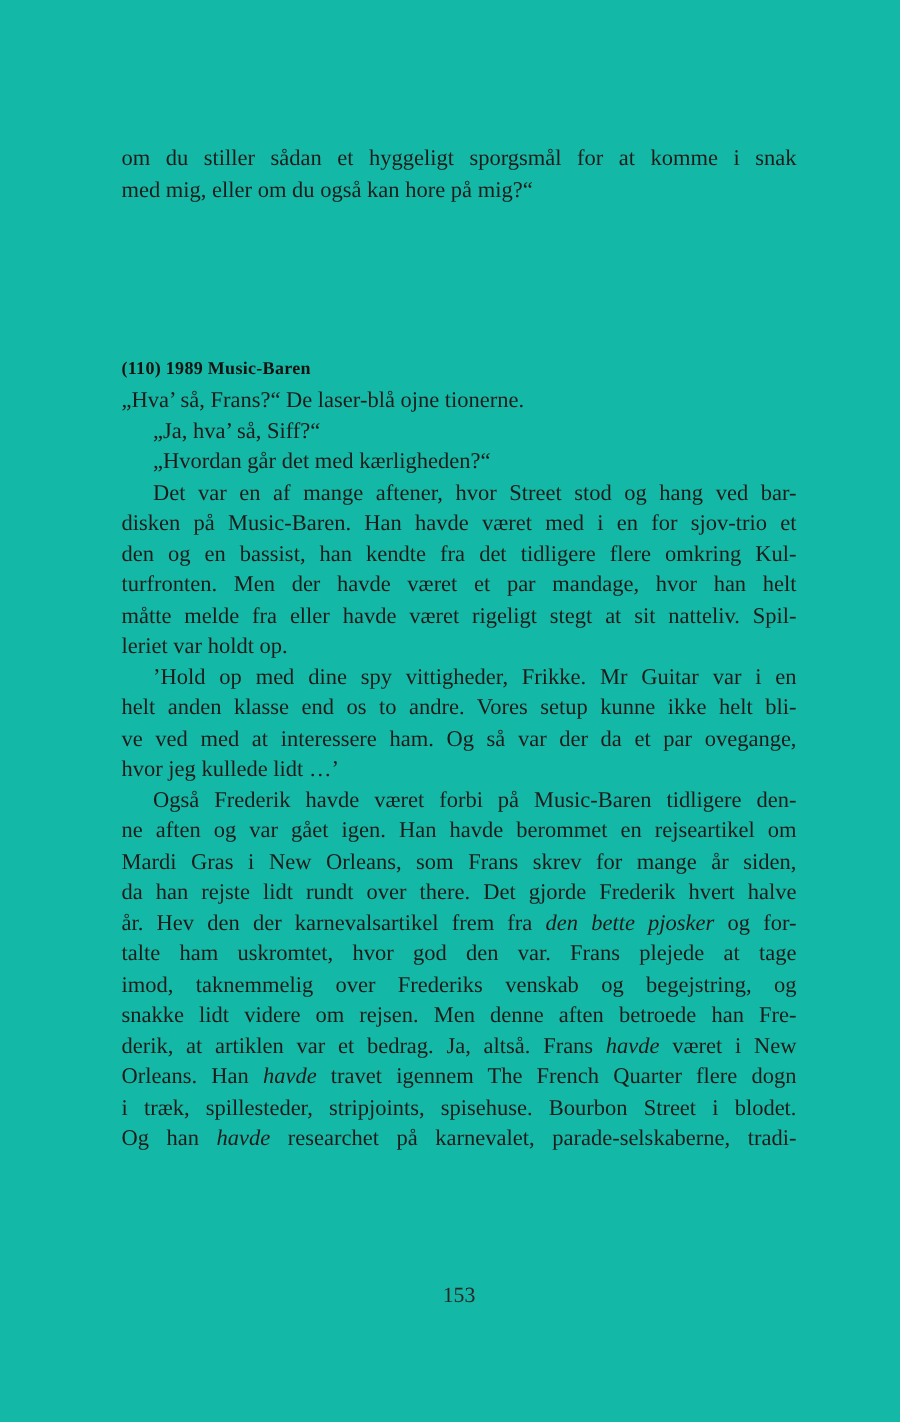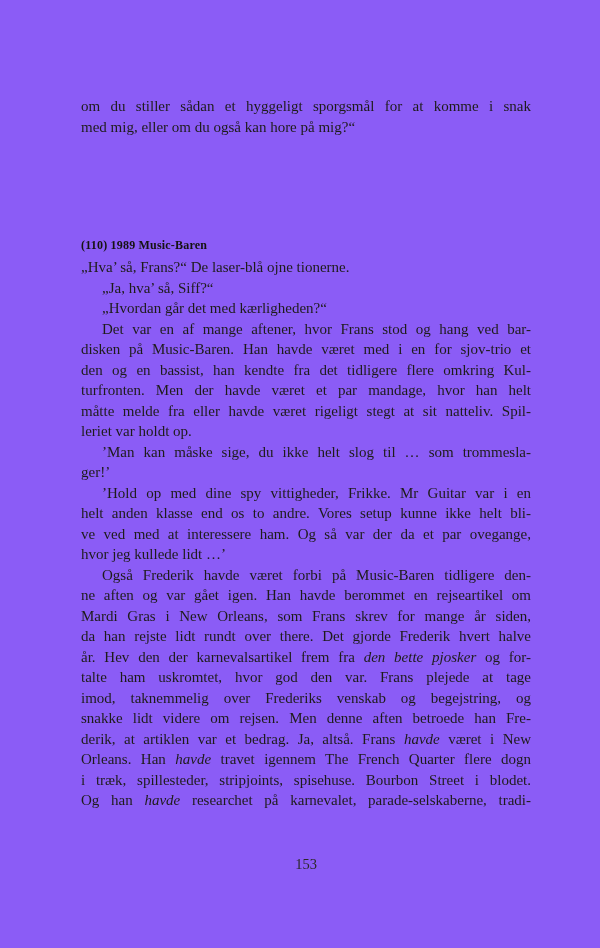--- a/index.html
+++ b/index.html
@@ -5,21 +5,21 @@
   html, body {
     margin: 0;
     padding: 0;
     background: #e8e8e8;
   }
   .book-page {
     position: relative;
     width: 600px;
     height: 948px;
     margin: 0 auto;
-    background: #8b5cf6;
+    background: #14b8a6;
     color: #1e1c1a;
     font-family: "Liberation Serif", "DejaVu Serif", serif;
     overflow: hidden;
   }
   .text-block {
     position: absolute;
     left: 81px;
     top: 96px;
     width: 450px;
   }
@@ -81,30 +81,26 @@
         <div class="para">
           <div class="line last"><span>„Hva’ så, Frans?“ De laser-blå ojne tionerne.</span></div>
         </div>
         <div class="para">
           <div class="line last first-indent"><span>„Ja, hva’ så, Siff?“</span></div>
         </div>
         <div class="para">
           <div class="line last first-indent"><span>„Hvordan går det med kærligheden?“</span></div>
         </div>
         <div class="para">
-          <div class="line first-indent"><span>Det var en af mange aftener, hvor Frans stod og hang ved bar-</span></div>
+          <div class="line first-indent"><span>Det var en af mange aftener, hvor Street stod og hang ved bar-</span></div>
           <div class="line"><span>disken på Music-Baren. Han havde været med i en for sjov-trio et</span></div>
           <div class="line"><span>den og en bassist, han kendte fra det tidligere flere omkring Kul-</span></div>
           <div class="line"><span>turfronten. Men der havde været et par mandage, hvor han helt</span></div>
           <div class="line"><span>måtte melde fra eller havde været rigeligt stegt at sit natteliv. Spil-</span></div>
           <div class="line last"><span>leriet var holdt op.</span></div>
-        </div>
-        <div class="para">
-          <div class="line first-indent"><span>’Man kan måske sige, du ikke helt slog til … som trommesla-</span></div>
-          <div class="line last"><span>ger!’</span></div>
         </div>
         <div class="para">
           <div class="line first-indent"><span>’Hold op med dine spy vittigheder, Frikke. Mr Guitar var i en</span></div>
           <div class="line"><span>helt anden klasse end os to andre. Vores setup kunne ikke helt bli-</span></div>
           <div class="line"><span>ve ved med at interessere ham. Og så var der da et par ovegange,</span></div>
           <div class="line last"><span>hvor jeg kullede lidt …’</span></div>
         </div>
         <div class="para">
           <div class="line first-indent"><span>Også Frederik havde været forbi på Music-Baren tidligere den-</span></div>
           <div class="line"><span>ne aften og var gået igen. Han havde berommet en rejseartikel om</span></div>

